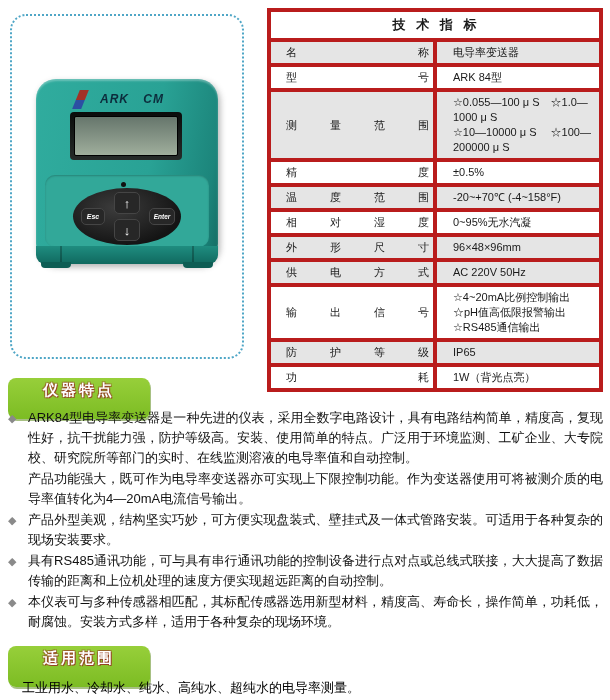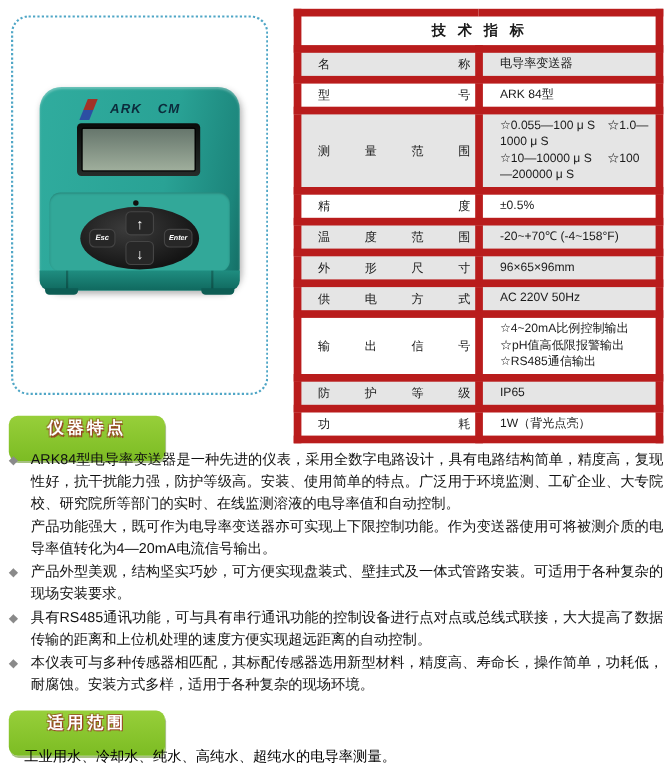--- a/index.html
+++ b/index.html
@@ -34,21 +34,21 @@
   .key-down{left:41px;bottom:4px;width:26px;height:22px;font-size:13px;font-weight:bold;}
   .band{position:absolute;left:0;right:0;bottom:0;height:18px;border-radius:0 0 9px 9px;
         background:linear-gradient(#1f8d80,#10695f);}
   .band:before,.band:after{content:"";position:absolute;top:0;bottom:0;width:2px;background:rgba(0,0,0,.25);}
   .band:before{left:24px;} .band:after{right:24px;}
   .foot{position:absolute;bottom:-4px;width:30px;height:6px;background:#0d5d54;border-radius:0 0 4px 4px;}
   .foot-l{left:5px;} .foot-r{right:5px;}
 
   
   .spec{position:absolute;left:267px;top:8px;width:336px;border-collapse:collapse;table-layout:fixed;}
-  .spec td,.spec th{border:7px solid #b91c1c;font-size:11px;vertical-align:middle;}
+  .spec td,.spec th{border:4px solid #b91c1c;font-size:11px;vertical-align:middle;}
   .spec th{height:24px;font-size:13px;font-weight:bold;text-align:center;word-spacing:5px;letter-spacing:1px;}
   .spec tr{height:24px;}
   .spec tr.tall{height:42px;}
   .spec tr.alt td{background:#e5e5e5;}
   .lab{width:64px;padding:0 4px 0 15px;text-align:justify;text-align-last:justify;}
   .val{padding:3px 6px 3px 16px;white-space:pre-wrap;line-height:15px;}
 
   
   .badge{position:absolute;left:8px;width:142px;height:41px;border-radius:8px;
          background:linear-gradient(#97cf3a,#7cbc23);
@@ -115,23 +115,27 @@
 ☆10—10000 μ S 　☆100—200000 μ S</td>
     </tr>
     <tr>
       <td class="lab">精　度</td>
       <td class="val">±0.5%</td>
     </tr>
     <tr class="alt">
       <td class="lab">温度范围</td>
       <td class="val">-20~+70℃ (-4~158°F)</td>
     </tr>
+    <tr>
+      <td class="lab">相对湿度</td>
+      <td class="val">0~95%无水汽凝</td>
+    </tr>
     <tr class="alt">
       <td class="lab">外形尺寸</td>
-      <td class="val">96×65×96mm</td>
+      <td class="val">96×48×96mm</td>
     </tr>
     <tr class="alt">
       <td class="lab">供电方式</td>
       <td class="val">AC 220V 50Hz</td>
     </tr>
     <tr class="tall">
       <td class="lab">输出信号</td>
       <td class="val">☆4~20mA比例控制输出  ☆pH值高低限报警输出
 ☆RS485通信输出</td>
     </tr>

